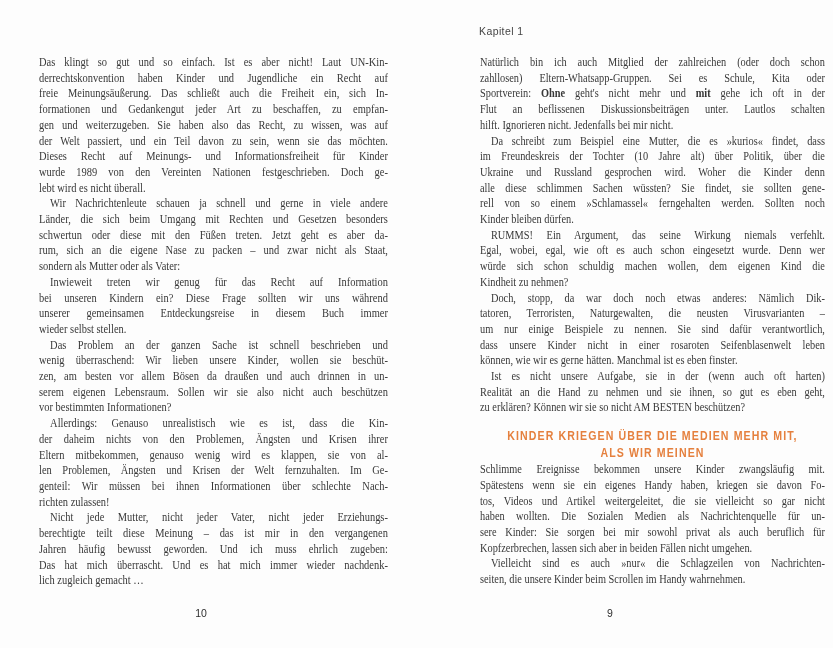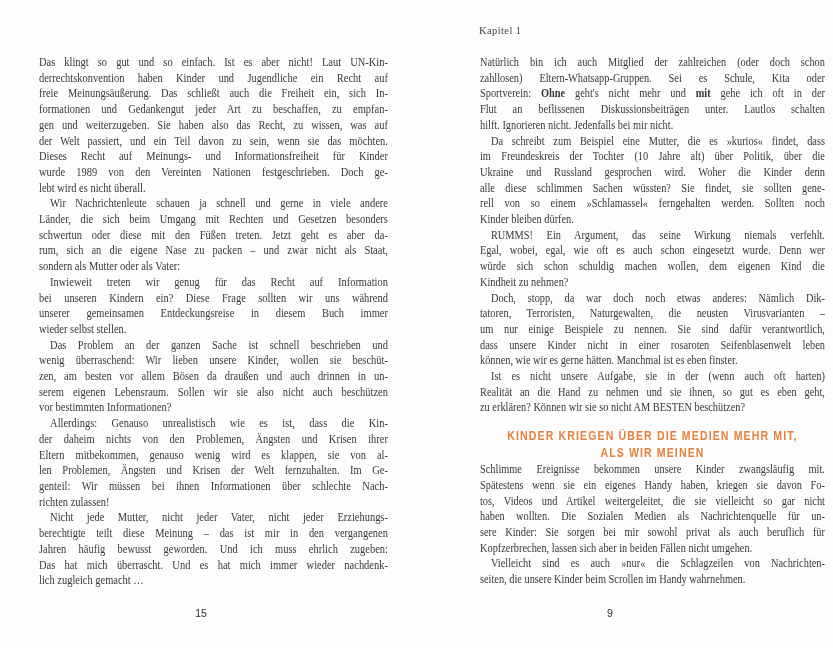--- a/index.html
+++ b/index.html
@@ -10,21 +10,21 @@
     height: 648px;
     background: #fdfdfd;
     overflow: hidden;
     font-family: "Liberation Serif", "DejaVu Serif", serif;
     color: #383838;
   }
   .running-header {
     position: absolute;
     top: 25px;
     left: 479px;
-    font-family: Liberation Serif, serif;
+    font-family: Liberation Sans, sans-serif;
     font-size: 10.5px;
     letter-spacing: 0.4px;
     color: #454545;
   }
   .text-col {
     position: absolute;
     top: 54px;
     width: 440px;
     transform-origin: left top;
     font-size: 13.2px;
@@ -164,16 +164,16 @@
         <div class="line">haben wollten. Die Sozialen Medien als Nachrichtenquelle für un-</div>
         <div class="line">sere Kinder: Sie sorgen bei mir sowohl privat als auch beruflich für</div>
         <div class="line last">Kopfzerbrechen, lassen sich aber in beiden Fällen nicht umgehen.</div>
       </div>
       <div class="paragraph indent">
         <div class="line">Vielleicht sind es auch »nur« die Schlagzeilen von Nachrichten-</div>
         <div class="line last">seiten, die unsere Kinder beim Scrollen im Handy wahrnehmen.</div>
       </div>
     </div>
 
-  <div class="page-number pn-left">15</div>
+  <div class="page-number pn-left">10</div>
 
   <div class="page-number pn-right">9</div>
 </div>
 
 </body></html>

